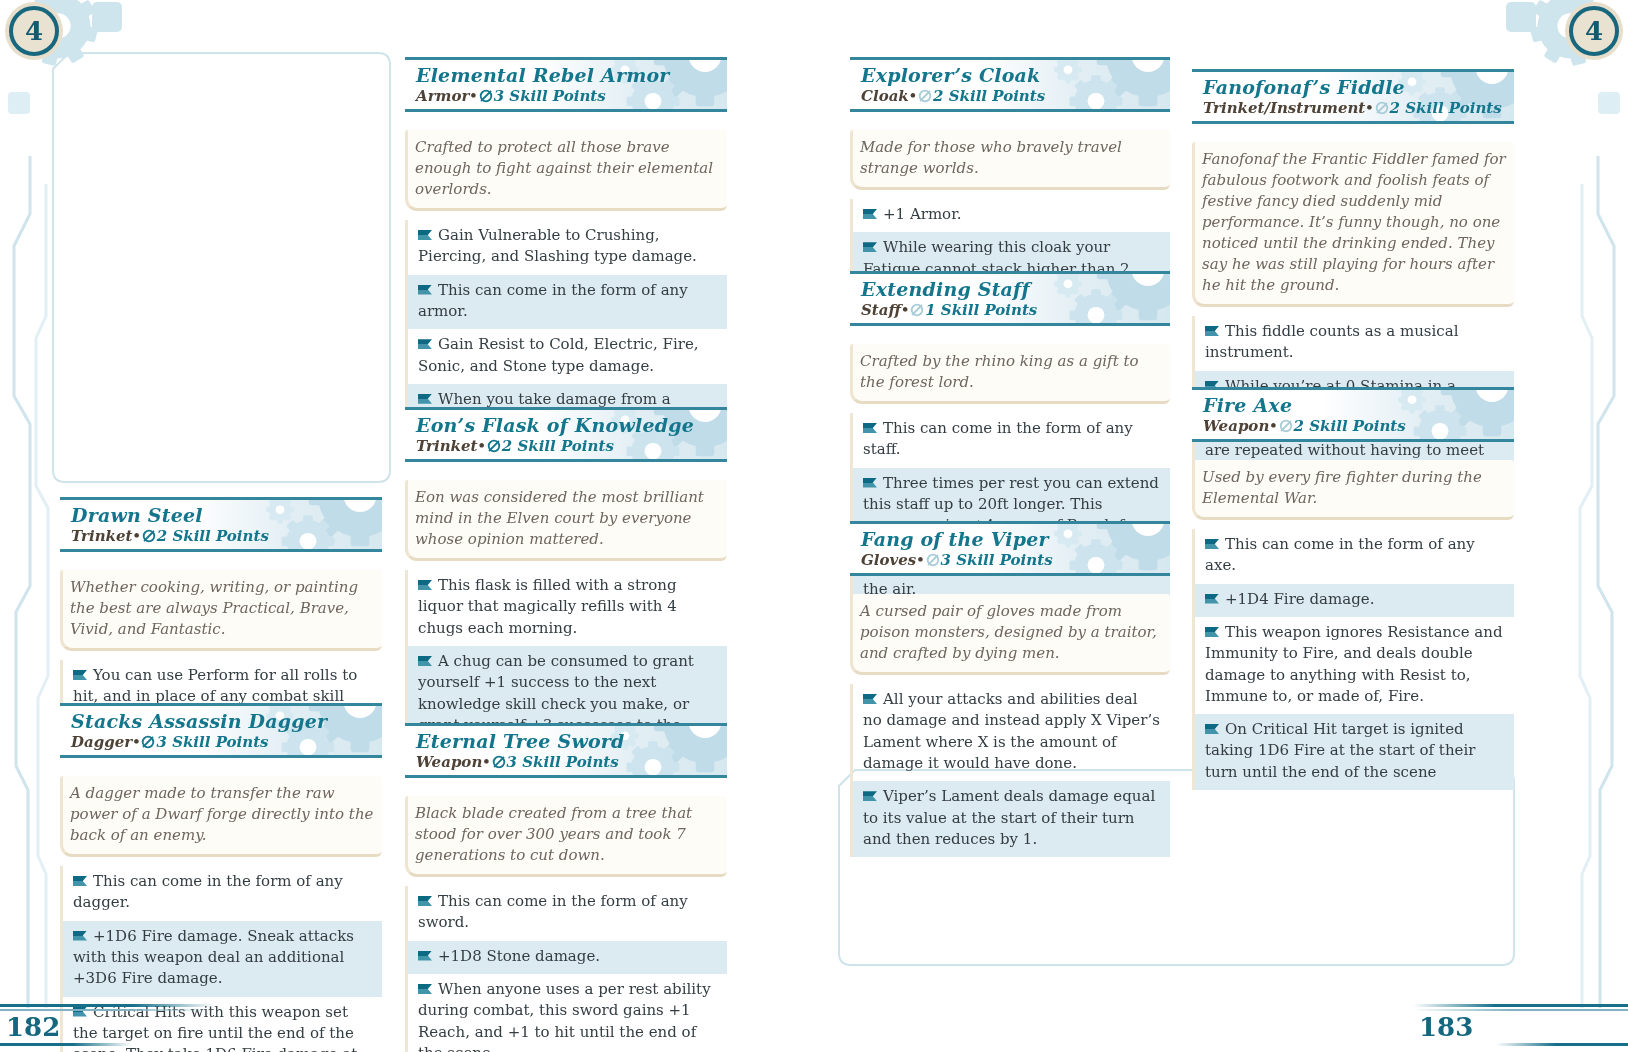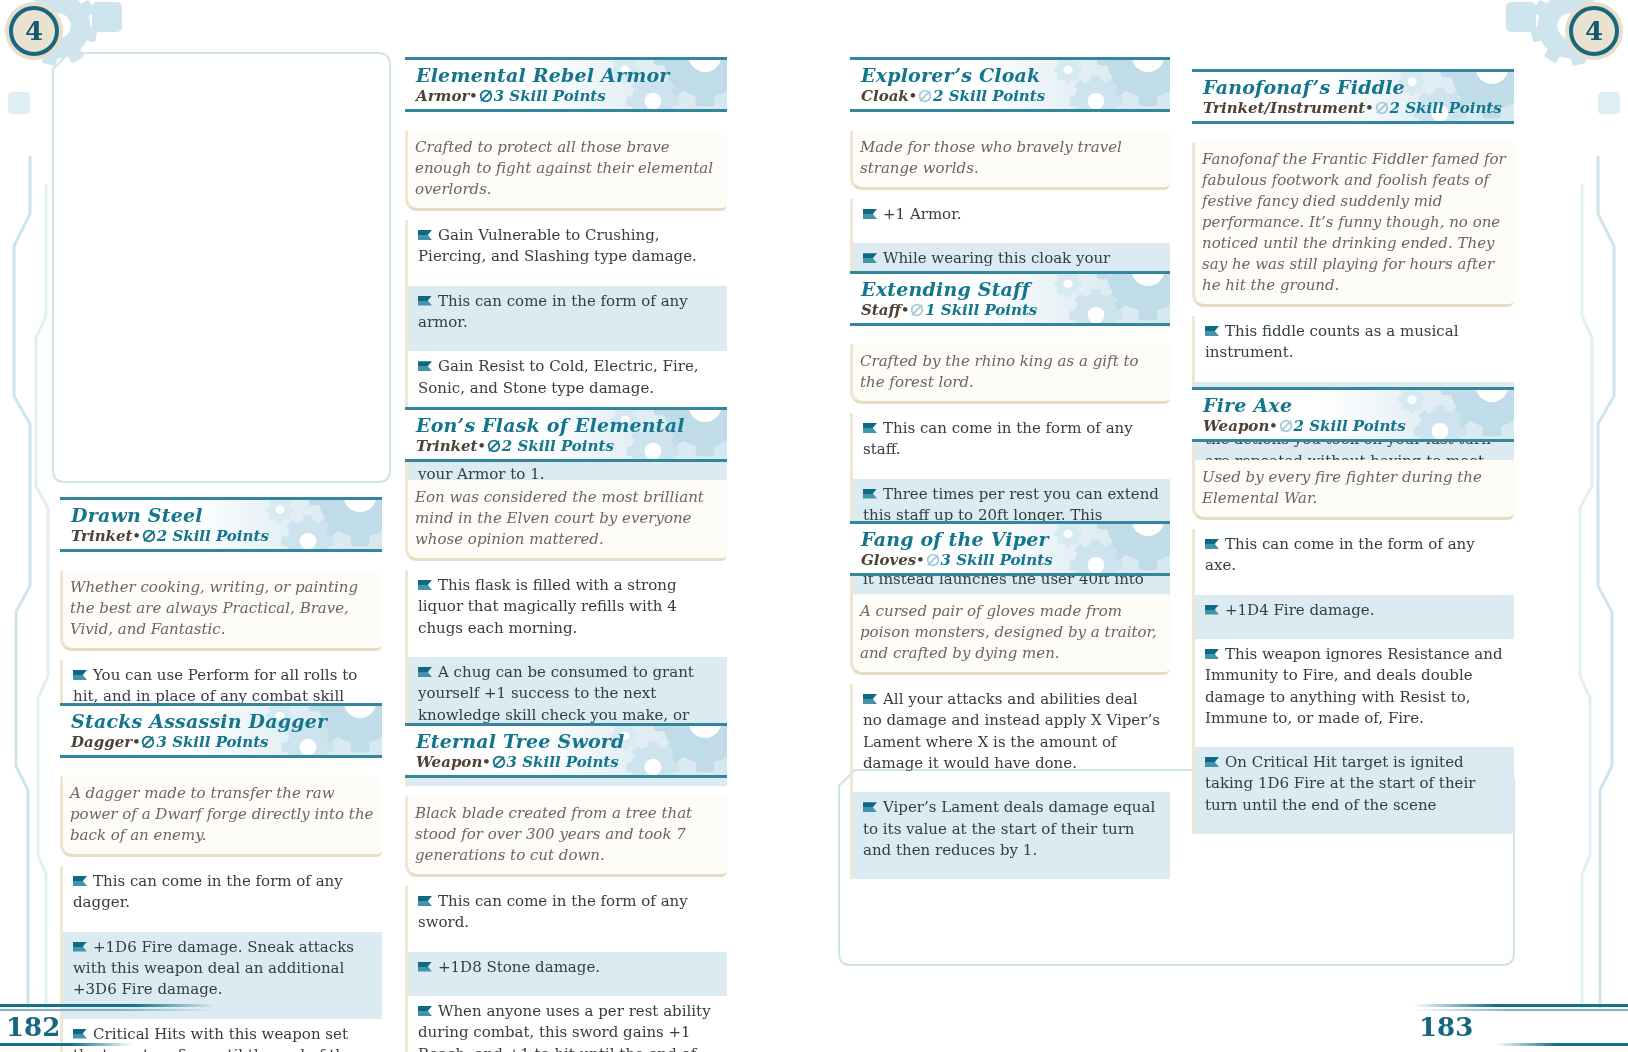--- a/index.html
+++ b/index.html
@@ -50,21 +50,21 @@
   .skill-icon{color:#16778d;display:inline-flex;}
   .pg-right .skill-icon{color:#a9cdd8;}
   .card-cost{color:#14768c;}
 
   .card-flavor{margin:18px 0 0;background:#fefcf7;border-left:3px solid #efe5d1;
                border-bottom:3px solid #e7dcc3;border-radius:3px 3px 6px 12px;
                padding:7px 7px 8px;font-style:italic;color:#6e655e;
                font-size:15px;line-height:1.4;}
 
   .card-effects{list-style:none;margin:9px 0 0;padding:0;border-left:3px solid #efe6d4;}
-  .card-effects li{padding:5px 10px 18px;font-size:15px;line-height:1.42;color:#333d42;}
+  .card-effects li{padding:5px 10px 7px;font-size:15px;line-height:1.42;color:#333d42;}
   .card-effects li:nth-child(even){background:#dcebf1;}
   .flag{display:inline-block;width:14px;height:10px;margin-right:6px;
         background:linear-gradient(180deg,#0e6a84 0 50%,#4194aa 50% 100%);
         clip-path:polygon(0 0,100% 0,70% 50%,100% 100%,0 100%);}
 </style>
 </head>
 <body>
 
 <svg width="0" height="0" style="position:absolute" aria-hidden="true">
   <defs>
@@ -199,21 +199,21 @@
     </ul>
   </section>
 
   <section class="card pg-left" style="left:405px;top:407px;width:322px">
     <header class="card-header">
       <svg class="gear-art" viewBox="0 0 150 50" preserveAspectRatio="none">
         <use href="#gear" transform="translate(128,-4) scale(1.55)" fill="#c0dce8"></use>
         <use href="#gear" transform="translate(76,42) scale(0.8)" fill="#cde4ee"></use>
         <use href="#gear" transform="translate(48,10) scale(0.42)" fill="#d7eaf2"></use>
       </svg>
-      <h3 class="card-title">Eon’s Flask of Elemental</h3>
+      <h3 class="card-title">Eon’s Flask of Knowledge</h3>
       <div class="card-sub">
         <span>Trinket</span>
         <span class="dot">•</span>
         <span class="skill-icon">
             <svg width="16" height="16" viewBox="0 0 16 16">
               <circle cx="8" cy="8" r="5.3" fill="none" stroke="currentColor" stroke-width="1.8"></circle>
               <line x1="3" y1="13" x2="13" y2="3" stroke="currentColor" stroke-width="1.8"></line>
             </svg>
           </span>
         <span class="card-cost">2 Skill Points</span>

